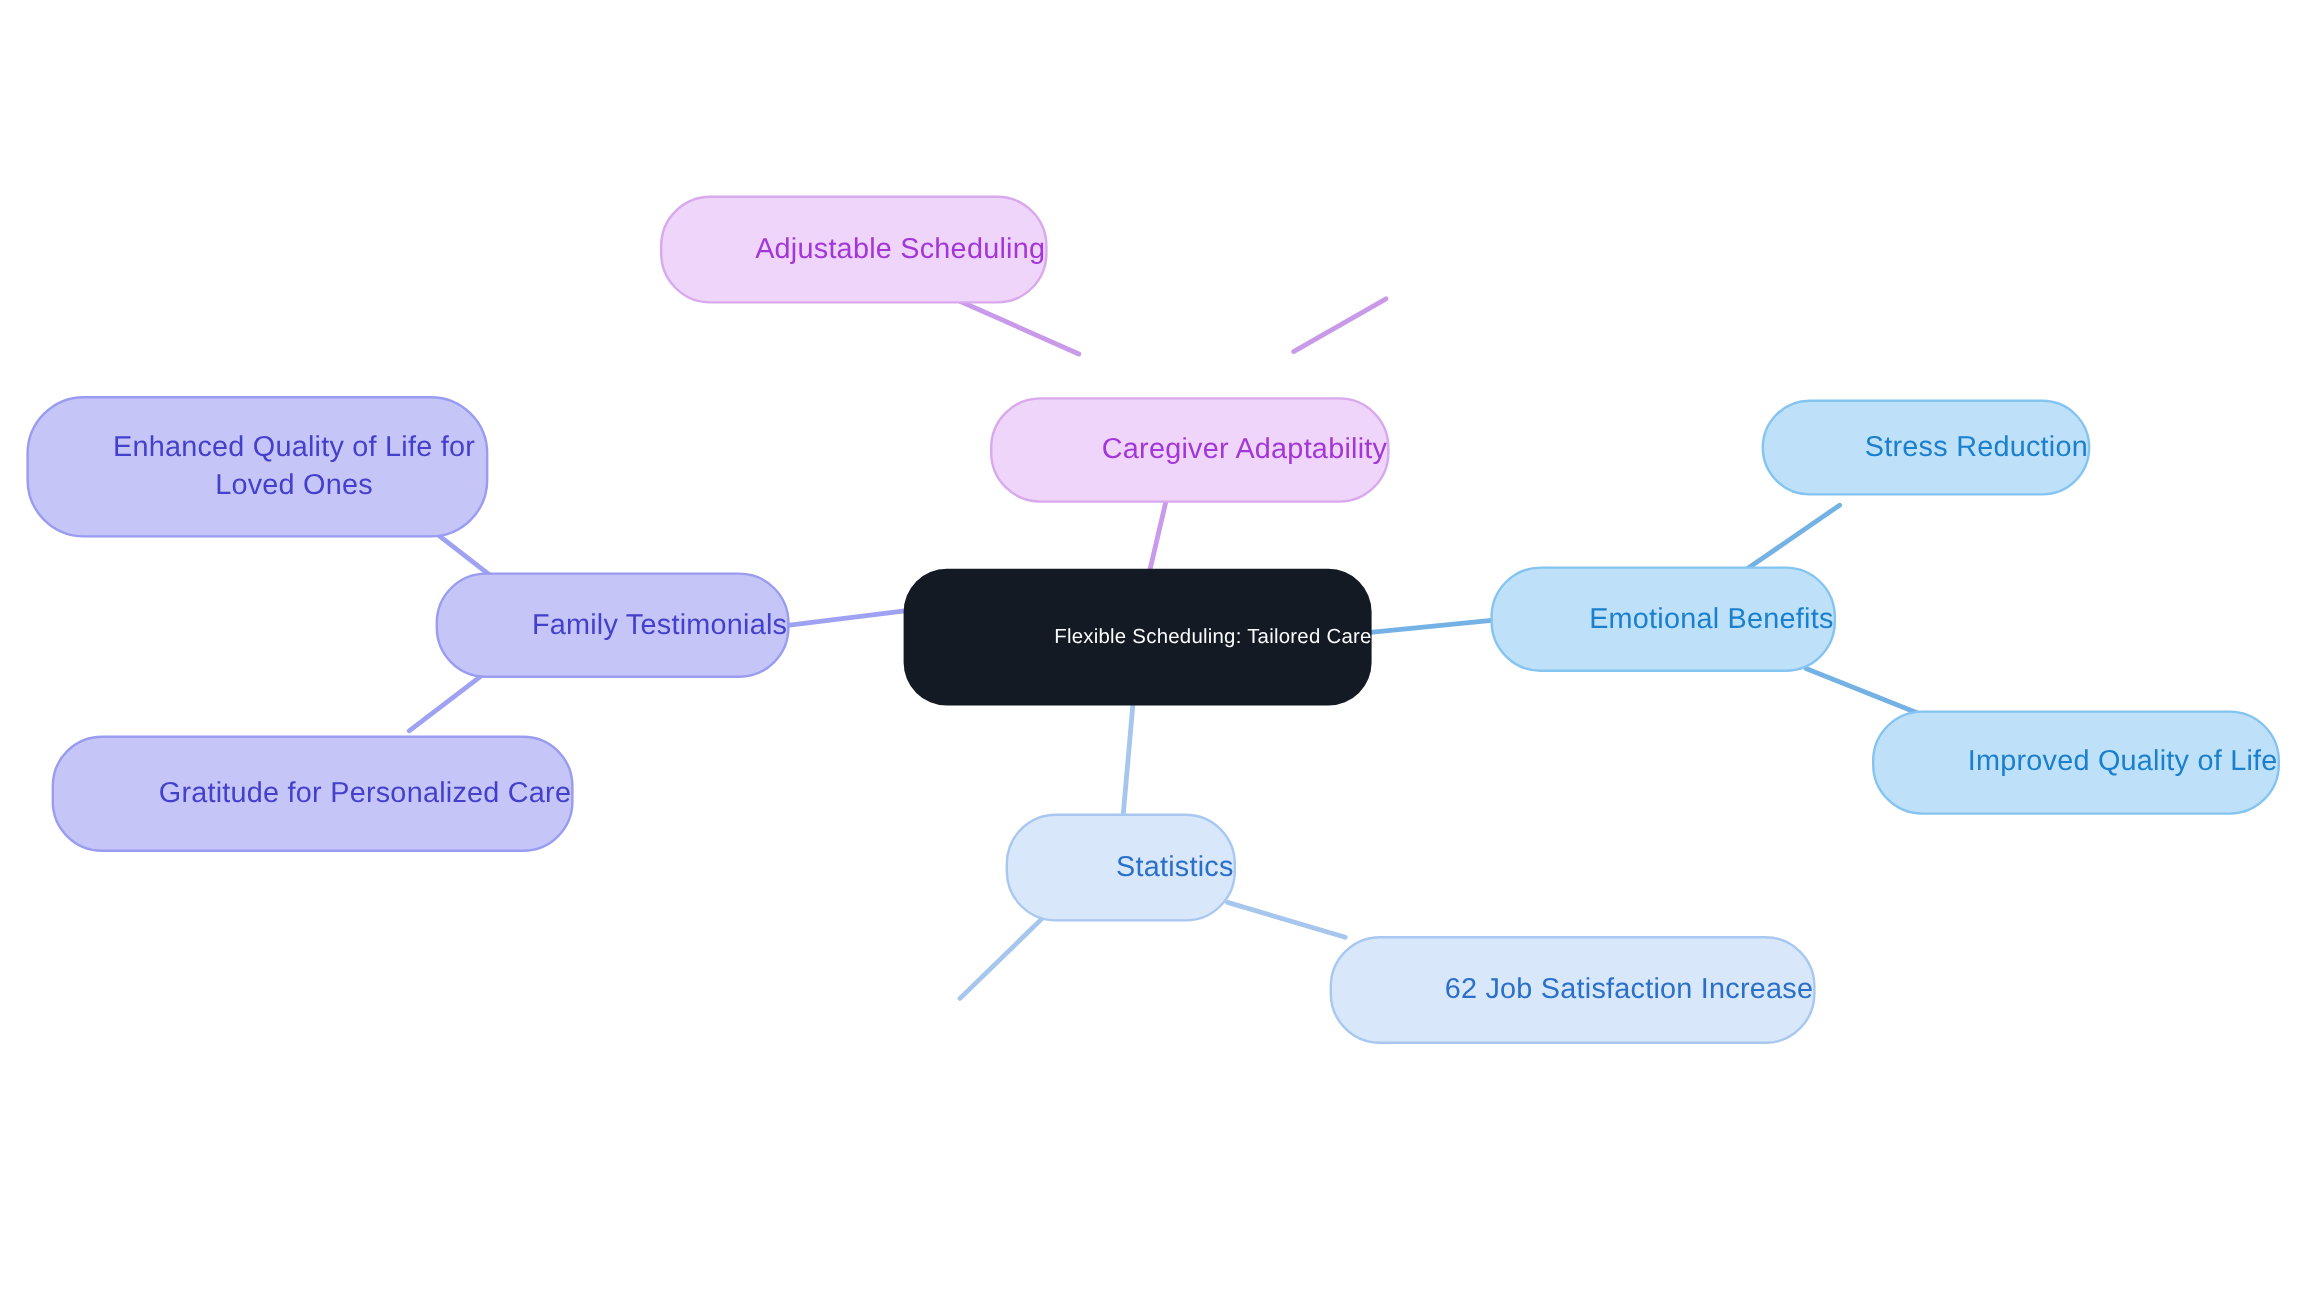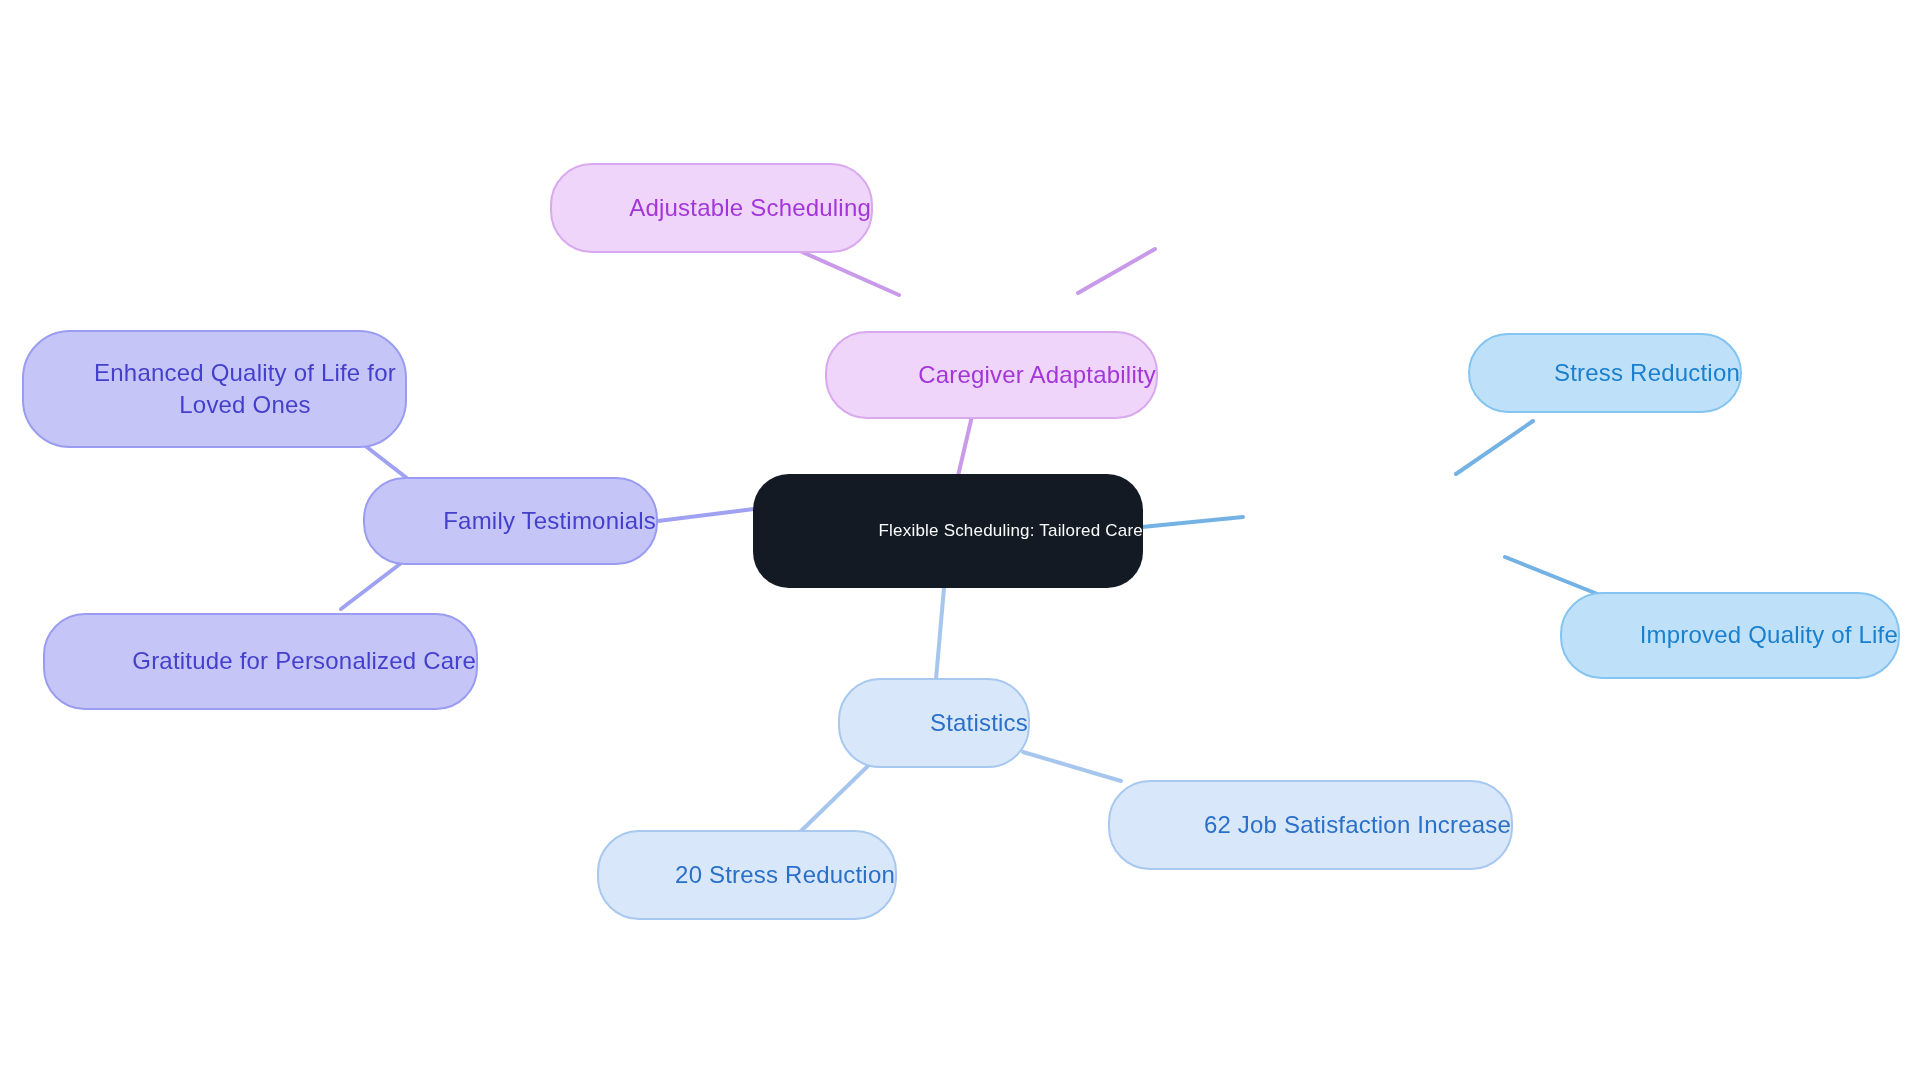--- a/index.html
+++ b/index.html
@@ -116,20 +116,23 @@
 
   <div id="n-caregiver" class="node pink">
     <span class="label">Caregiver Adaptability</span>
   </div>
 
   <div id="n-adjustable" class="node pink">
     <span class="label">Adjustable Scheduling</span>
   </div>
 
 
+  <div id="n-emotional" class="node sky">
+    <span class="label">Emotional Benefits</span>
+  </div>
 
   <div id="n-stress" class="node sky">
     <span class="label">Stress Reduction</span>
   </div>
 
   <div id="n-improved" class="node sky">
     <span class="label">Improved Quality of Life</span>
   </div>
 
   <div id="n-family" class="node periwinkle">
@@ -141,21 +144,18 @@
   </div>
 
   <div id="n-gratitude" class="node periwinkle">
     <span class="label">Gratitude for Personalized Care</span>
   </div>
 
   <div id="n-statistics" class="node softblue">
     <span class="label">Statistics</span>
   </div>
 
-  <div id="n-stress20" class="node softblue">
-    <span class="label">20 Stress Reduction</span>
-  </div>
 
   <div id="n-job62" class="node softblue">
     <span class="label">62 Job Satisfaction Increase</span>
   </div>
 
 </div>
 
 </body></html>

